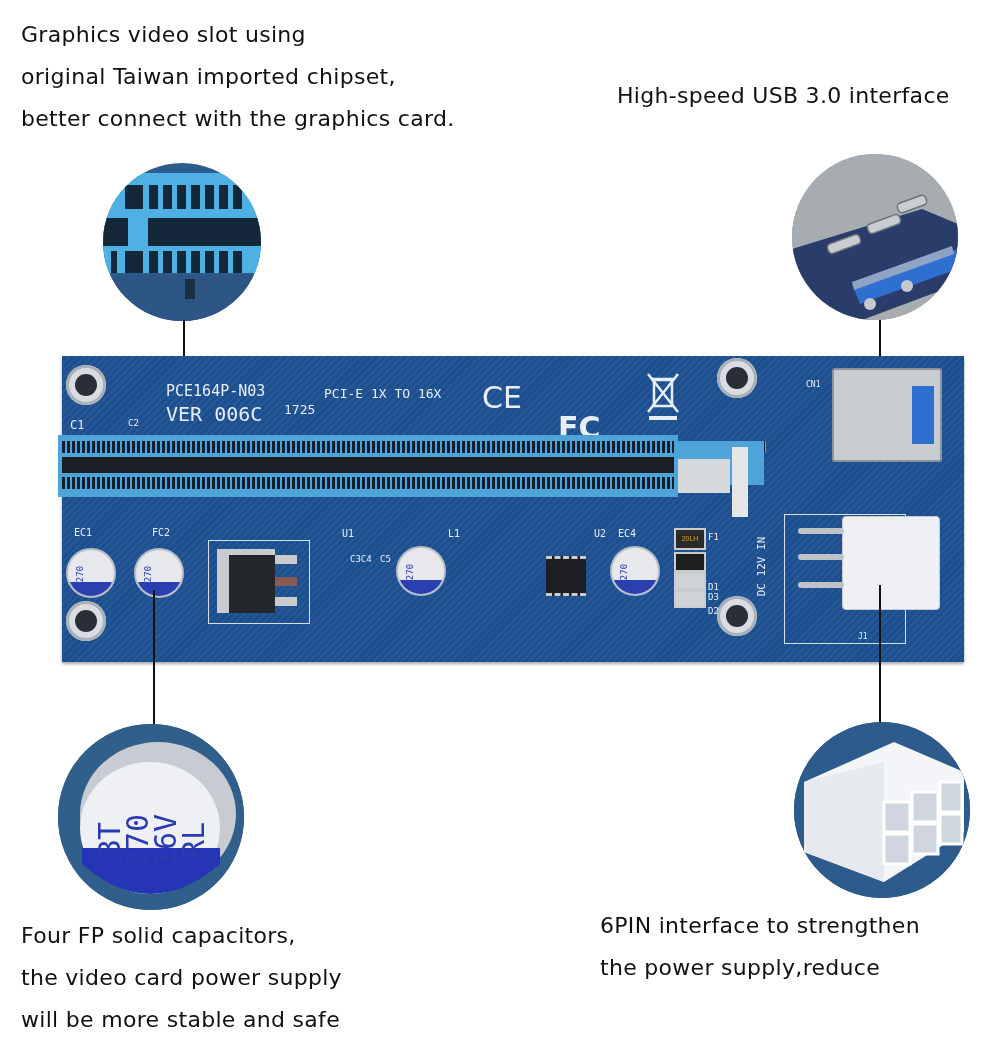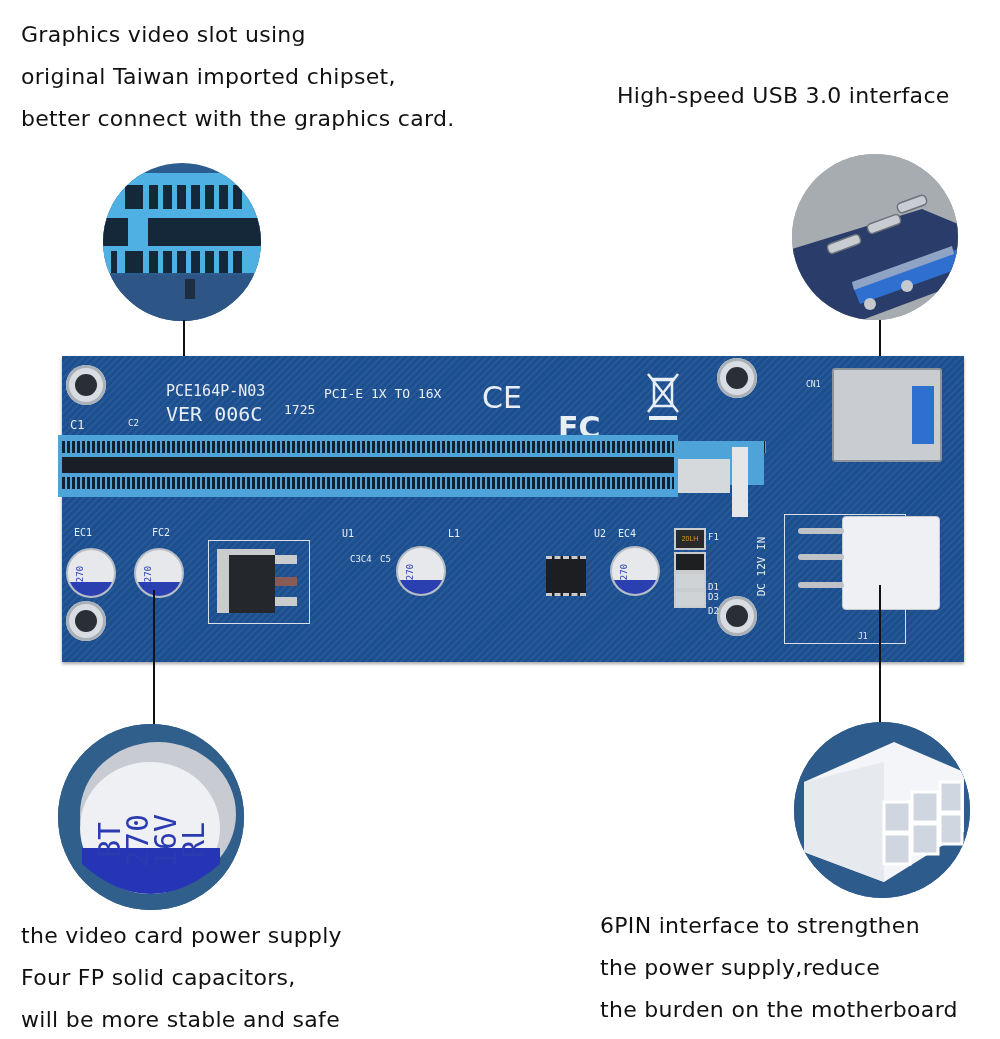--- a/index.html
+++ b/index.html
@@ -201,22 +201,21 @@
         <rect x="118" y="70" width="26" height="30"></rect>
         <rect x="146" y="60" width="22" height="30"></rect>
       <rect x="90" y="112" width="26" height="30"></rect>
         <rect x="118" y="102" width="26" height="30"></rect>
         <rect x="146" y="92" width="22" height="30"></rect>
     </g>
   </svg>
 </div>
 
 <div class="caption" style="left:21px;top:915px;">
+  <div>Four FP solid capacitors,</div>
   <div>the video card power supply</div>
-  <div>Four FP solid capacitors,</div>
   <div>will be more stable and safe</div>
 </div>
 
 <div class="caption" style="left:600px;top:905px;">
   <div>6PIN interface to strengthen</div>
   <div>the power supply,reduce</div>
-  <div>the burden on the motherboard</div>
 </div>
 
 </body></html>

